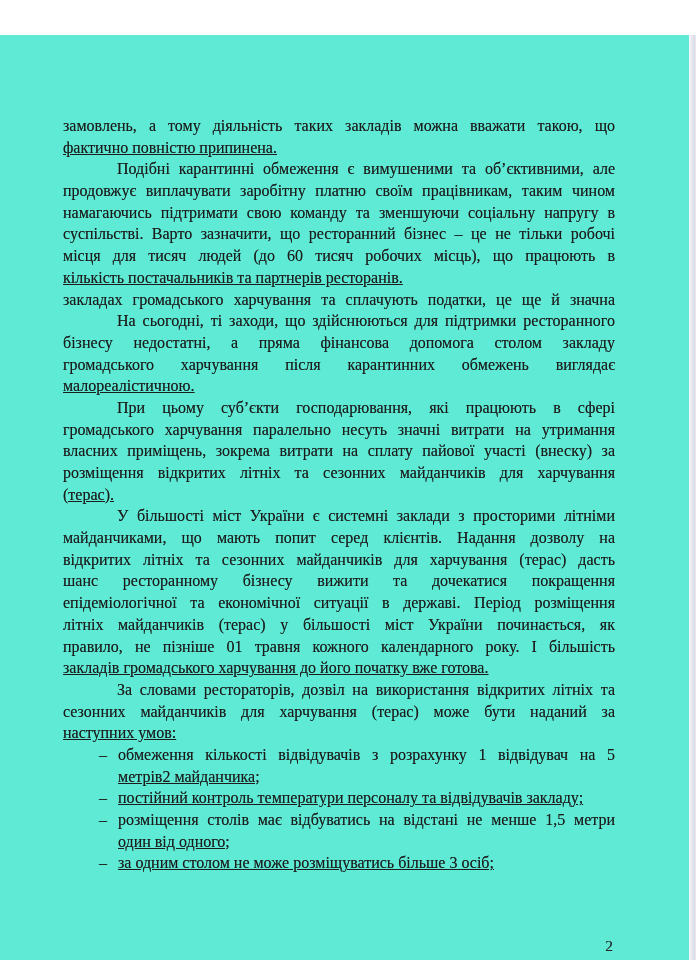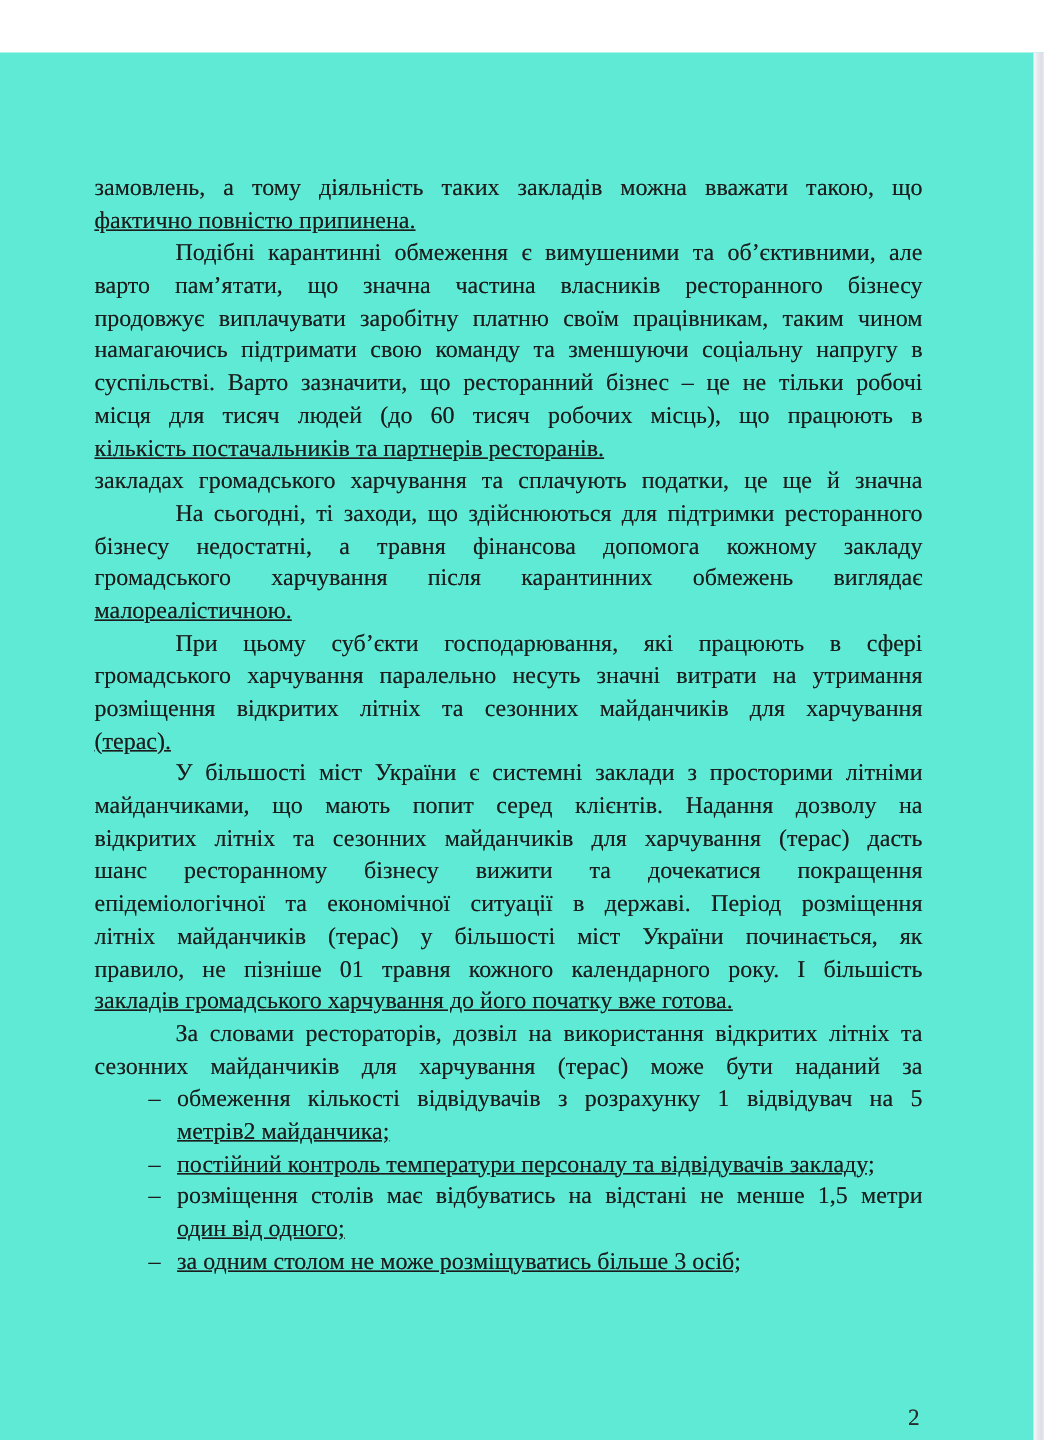--- a/index.html
+++ b/index.html
@@ -63,53 +63,54 @@
 <body>
 
 <div class="page">
   <div class="textblock" id="textblock">
       <div class="para body">
         <div class="line">замовлень, а тому діяльність таких закладів можна вважати такою, що</div>
         <div class="line end">фактично повністю припинена.</div>
       </div>
       <div class="para body">
         <div class="line first">Подібні карантинні обмеження є вимушеними та об’єктивними, але</div>
-        <div class="line">варто пам’ятати, що значна частина власників ресторанного бізнесу</div>
         <div class="line">продовжує виплачувати заробітну платню своїм працівникам, таким чином</div>
         <div class="line">намагаючись підтримати свою команду та зменшуючи соціальну напругу в</div>
         <div class="line">суспільстві. Варто зазначити, що ресторанний бізнес – це не тільки робочі</div>
         <div class="line">місця для тисяч людей (до 60 тисяч робочих місць), що працюють в</div>
         <div class="line end">кількість постачальників та партнерів ресторанів.</div>
         <div class="line">закладах громадського харчування та сплачують податки, це ще й значна</div>
       </div>
       <div class="para body">
         <div class="line first">На сьогодні, ті заходи, що здійснюються для підтримки ресторанного</div>
-        <div class="line">бізнесу недостатні, а травня фінансова допомога кожному закладу</div>
+        <div class="line">бізнесу недостатні, а пряма фінансова допомога столом закладу</div>
         <div class="line">громадського харчування після карантинних обмежень виглядає</div>
         <div class="line end">малореалістичною.</div>
       </div>
       <div class="para body">
         <div class="line first">При цьому суб’єкти господарювання, які працюють в сфері</div>
         <div class="line">громадського харчування паралельно несуть значні витрати на утримання</div>
+        <div class="line">власних приміщень, зокрема витрати на сплату пайової участі (внеску) за</div>
         <div class="line">розміщення відкритих літніх та сезонних майданчиків для харчування</div>
         <div class="line end">(терас).</div>
       </div>
       <div class="para body">
         <div class="line first">У більшості міст України є системні заклади з просторими літніми</div>
         <div class="line">майданчиками, що мають попит серед клієнтів. Надання дозволу на</div>
         <div class="line">відкритих літніх та сезонних майданчиків для харчування (терас) дасть</div>
         <div class="line">шанс ресторанному бізнесу вижити та дочекатися покращення</div>
         <div class="line">епідеміологічної та економічної ситуації в державі. Період розміщення</div>
         <div class="line">літніх майданчиків (терас) у більшості міст України починається, як</div>
         <div class="line">правило, не пізніше 01 травня кожного календарного року. І більшість</div>
         <div class="line end">закладів громадського харчування до його початку вже готова.</div>
       </div>
       <div class="para body">
         <div class="line first">За словами рестораторів, дозвіл на використання відкритих літніх та</div>
         <div class="line">сезонних майданчиків для харчування (терас) може бути наданий за</div>
+        <div class="line end">наступних умов:</div>
       </div>
       <div class="para bullet">
         <span class="marker">–</span>
         <div class="line">обмеження кількості відвідувачів з розрахунку 1 відвідувач на 5</div>
         <div class="line end">метрів2 майданчика;</div>
       </div>
       <div class="para bullet">
         <span class="marker">–</span>
         <div class="line end">постійний контроль температури персоналу та відвідувачів закладу;</div>
       </div>

